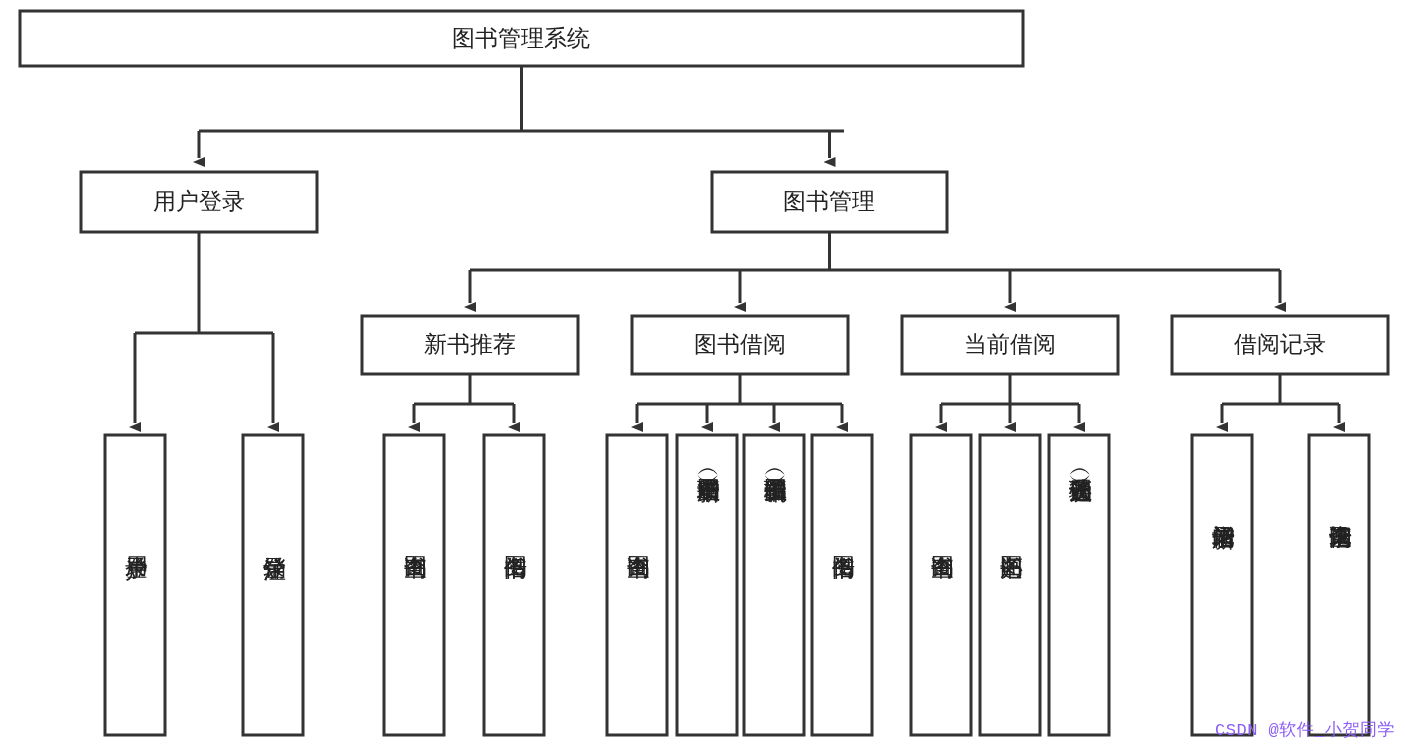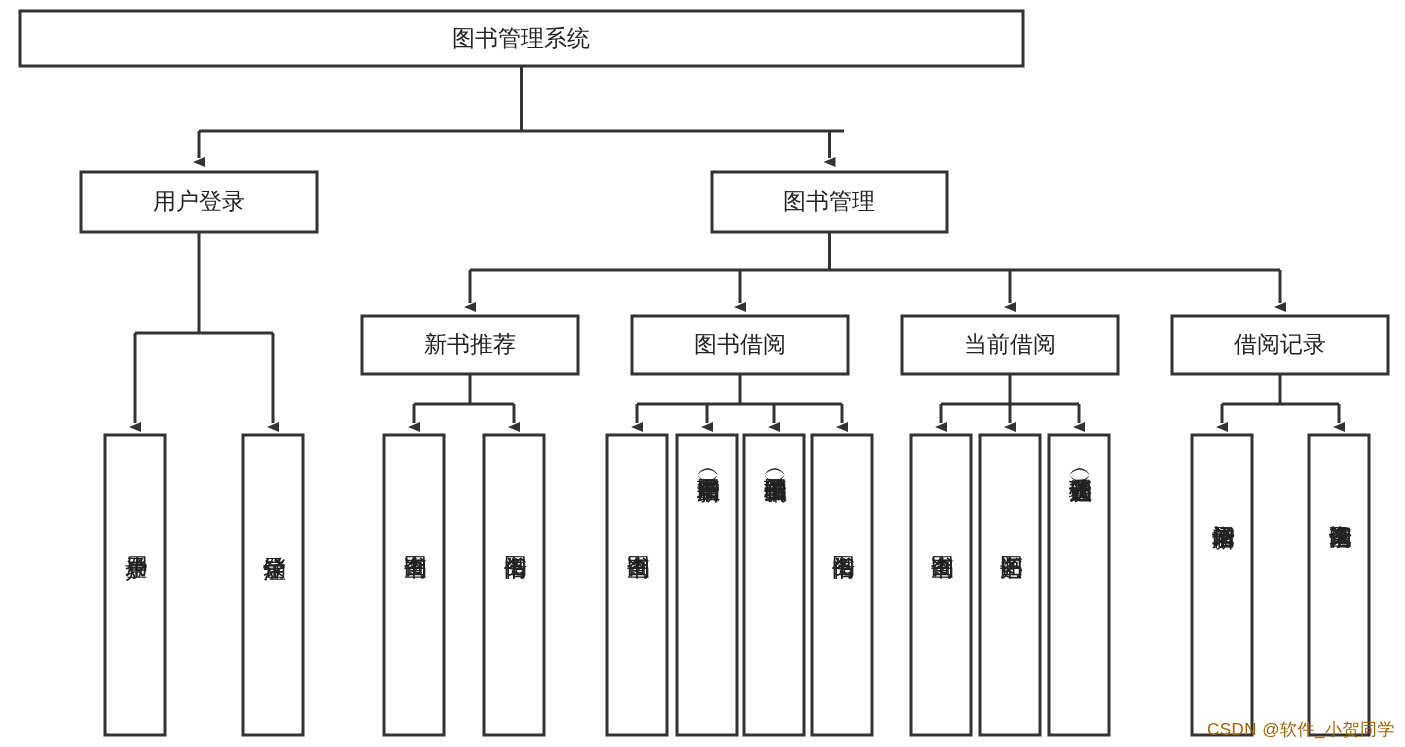--- a/index.html
+++ b/index.html
@@ -44,23 +44,23 @@
     fill: none;
   }
   .arrow-head {
     fill: #333333;
     stroke: none;
   }
   .watermark {
     position: absolute;
     right: 10px;
     bottom: 6px;
-    font-family: Liberation Sans, sans-serif;
+    font-family: Liberation Mono, monospace;
     font-size: 17px;
-    color: #a16207;
+    color: #8b5cf6;
     letter-spacing: 0.5px;
     white-space: nowrap;
     pointer-events: none;
   }
 </style>
 </head>
 <body>
 
 <div id="diagram-root">
   <svg width="1405" height="747" viewBox="0 0 1405 747" xmlns="http://www.w3.org/2000/svg">

